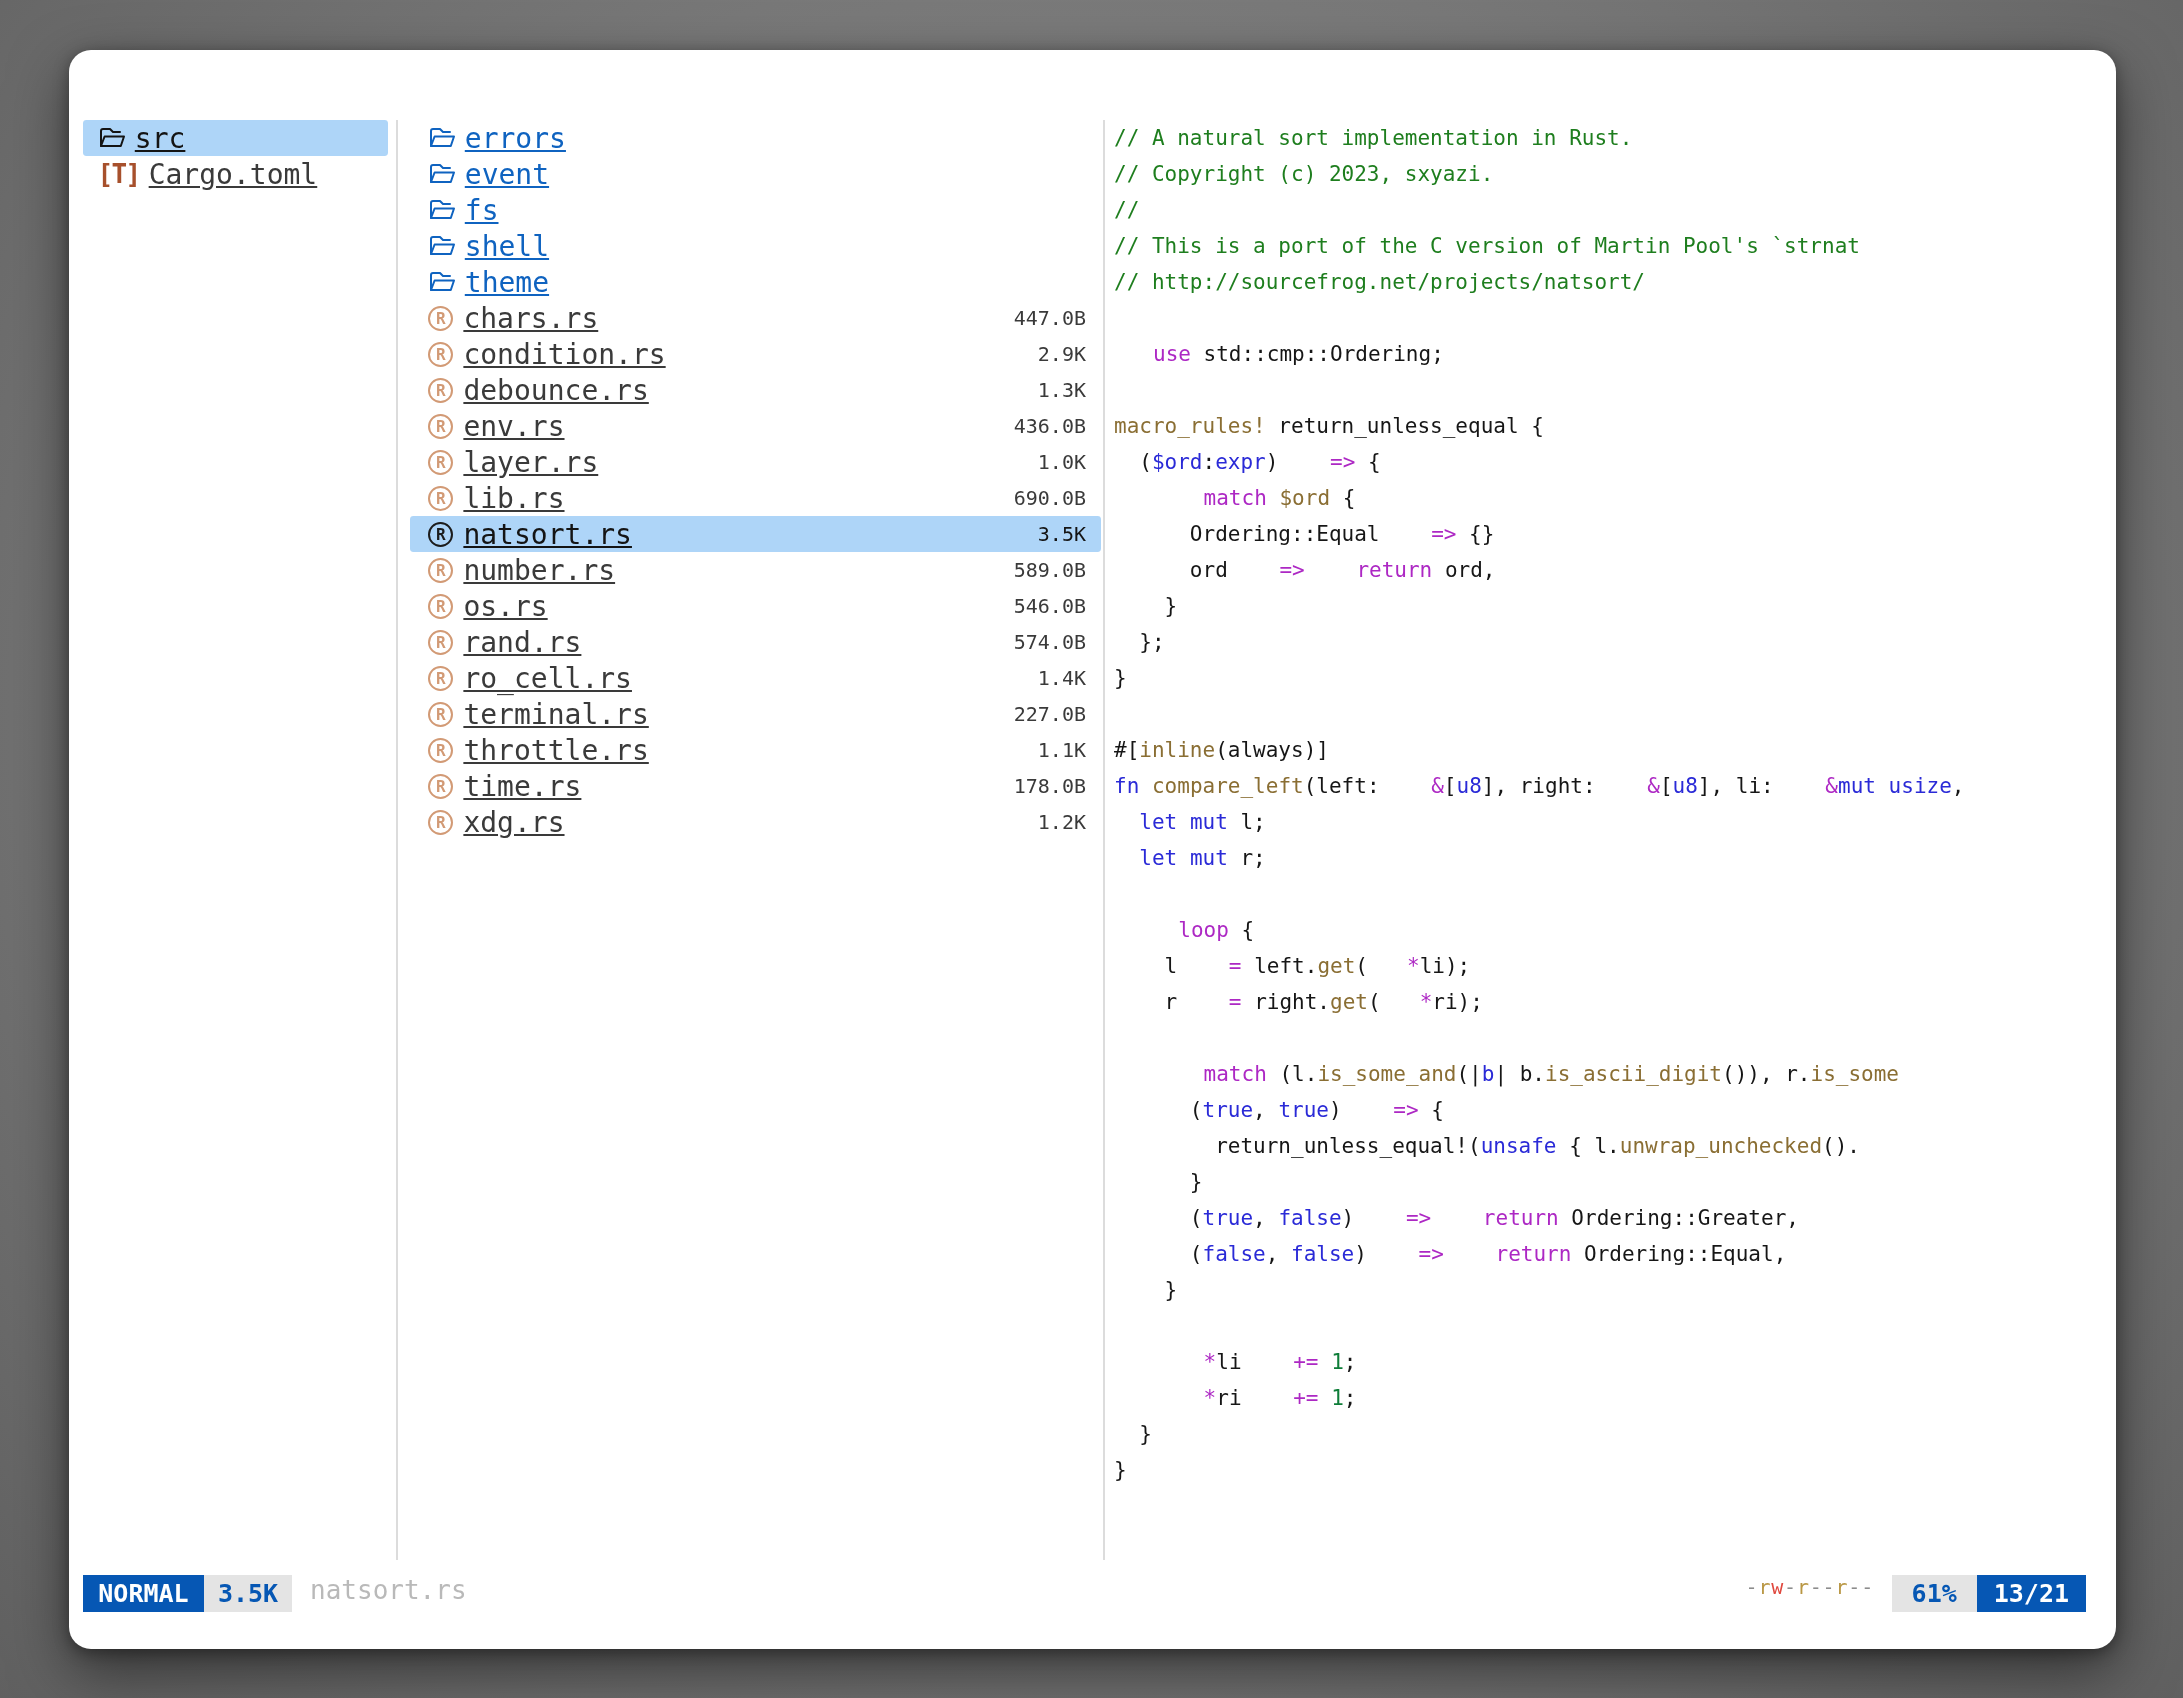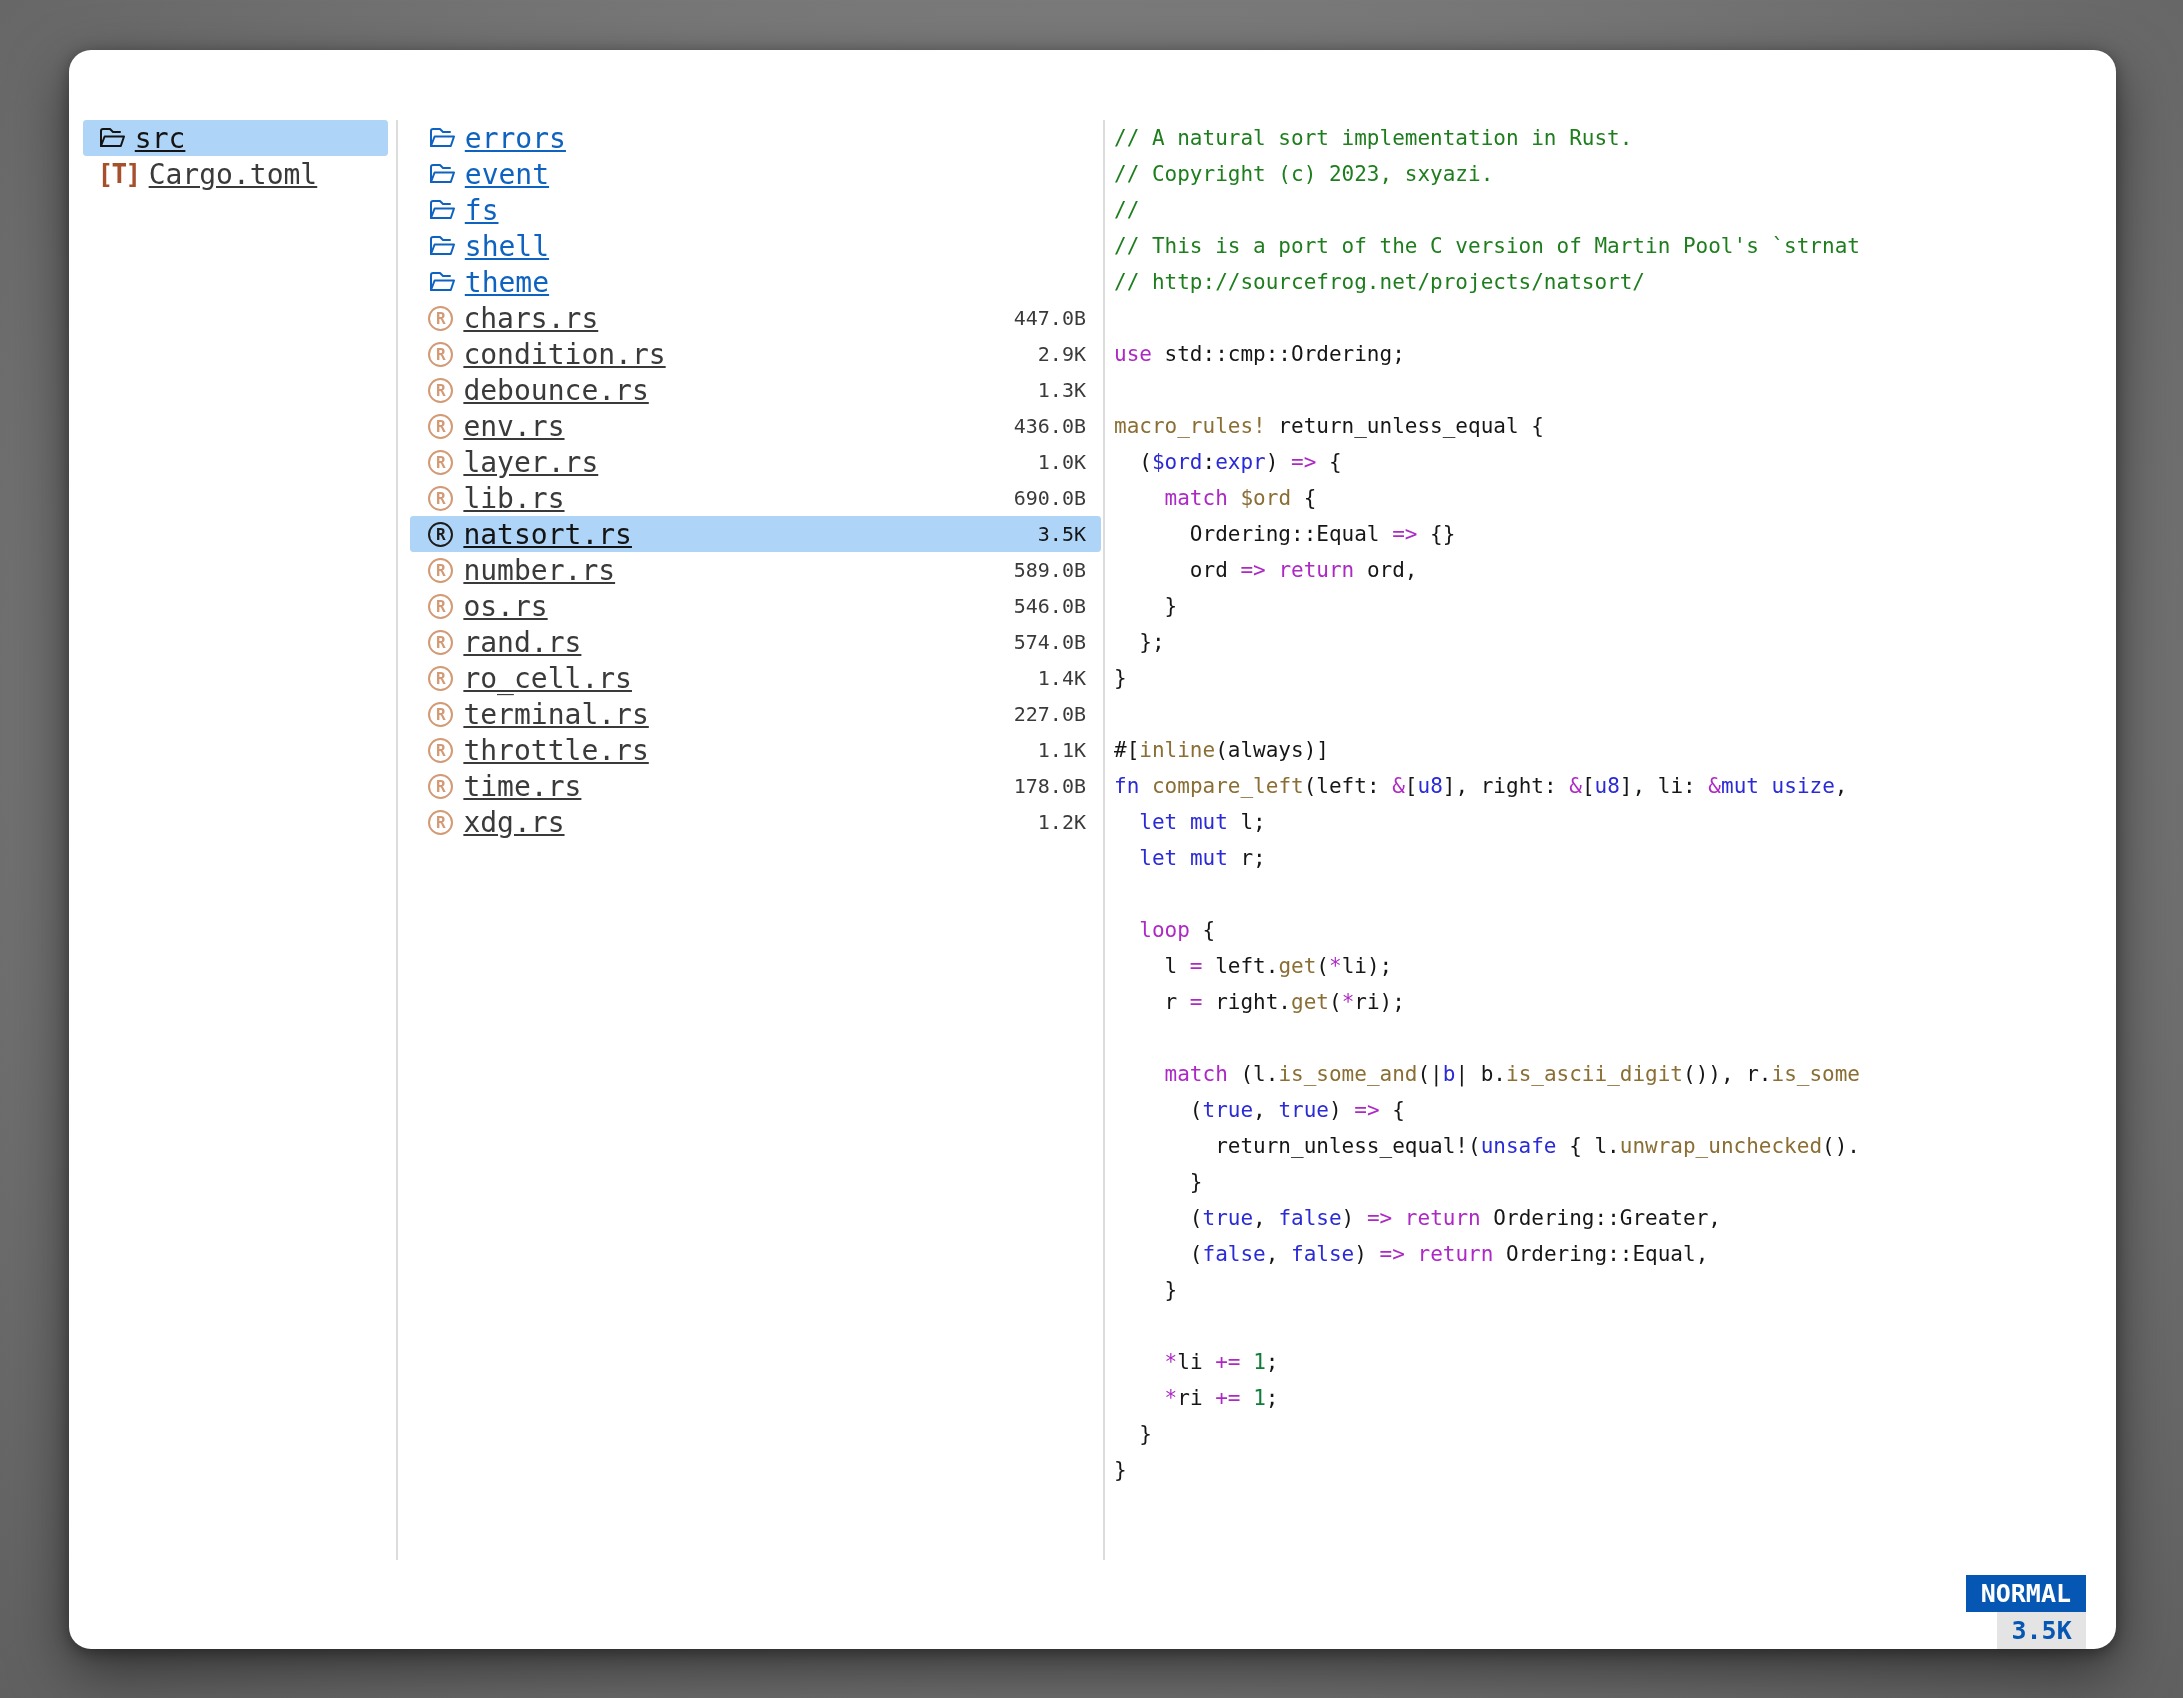--- a/index.html
+++ b/index.html
@@ -42,27 +42,27 @@
     display:inline-flex; align-items:center; justify-content:center;
     font-size:16px; font-weight:bold; margin:0 0.8px;
   }
   .row.selected .ric { border-color:#1c1c1c; color:#1c1c1c; }
   .tic { color:var(--toml-brown); font-size:26px; font-weight:bold; letter-spacing:-1.7px; }
 
   .code-line { height:36px; line-height:36px; font-size:21px; white-space:pre; color:#161616; }
   .tok-d { color:#161616; }
   .tok-c { color:var(--syn-comment); }
   .tok-k { color:var(--syn-keyword); }
-  .tok-m { color:var(--syn-operator); }
+  .tok-m { color:var(--syn-operator);margin-left:39px; }
   .tok-f { color:var(--syn-function); }
   .tok-n { color:var(--syn-number); }
 
   .statusbar {
     position:absolute; left:14.3px; right:30px; top:1525px; height:37px;
-    display:flex; align-items:flex-end; font-size:25px;flex-direction:column;
+    display:flex; align-items:flex-start; font-size:25px;
   }
   .chip { height:37px; line-height:38px; font-weight:bold; white-space:pre; }
   .chip-mode { background:var(--accent); color:#ffffff; padding:0 15px; }
   .chip-size { background:#e4e4e4; color:var(--accent); padding:0 14.3px; }
   .sb-fname { color:#b9b9b9; margin-left:17.6px; font-size:26px; }
   .sb-spacer { flex:1; }
   .perms { font-size:20px; margin-right:17.6px; letter-spacing:0.8px; }
   .perm-dash { color:#8c8c8c; }
   .perm-r { color:#b99744; }
   .perm-w { color:#e0483e; }

